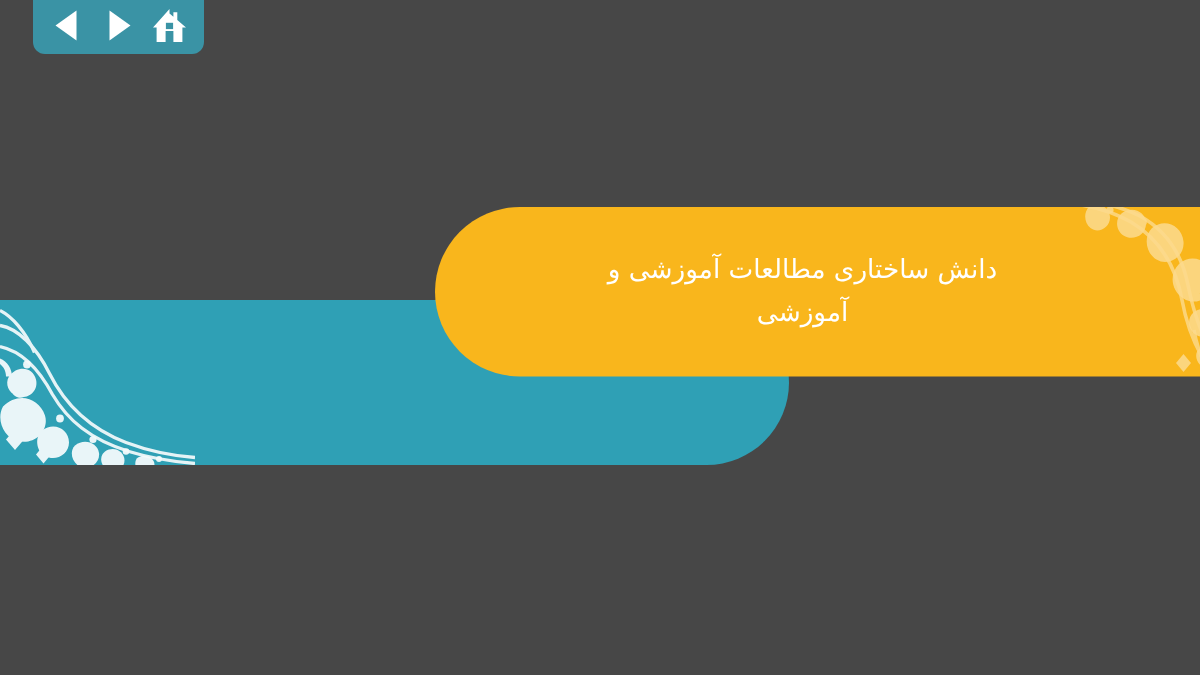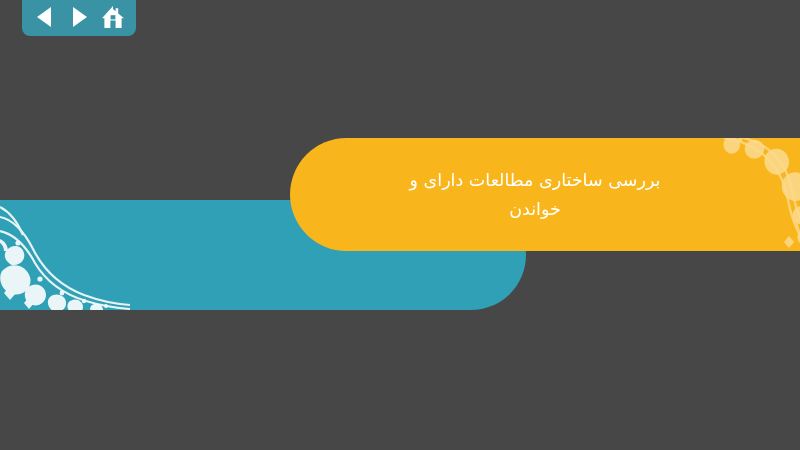--- a/index.html
+++ b/index.html
@@ -158,22 +158,22 @@
         <circle cx="144" cy="58" r="2.6"></circle>
         <circle cx="152" cy="84" r="2.4"></circle>
         <circle cx="90" cy="2" r="2.4"></circle>
         <path d="M150,22 l6,-7 l6,7 l-6,7 z"></path>
         <path d="M134,104 l5,-6 l5,6 l-5,6 z"></path>
       </g>
     </svg>
   </div>
 
   <div id="title-block">
-    <div class="tline">بررسی ساختاری مطالعات دارای و</div>
-    <div class="tline">خواندن</div>
+    <div class="tline">دانش ساختاری مطالعات آموزشی و</div>
+    <div class="tline">آموزشی</div>
   </div>
 
   <div id="navbar">
 
     <div class="navbtn">
       <span>
         <svg width="20" height="22" viewBox="0 0 20 22">
           <path d="M16,1 L16,21 L2,11 Z" fill="#ffffff"></path>
         </svg>
       </span>

